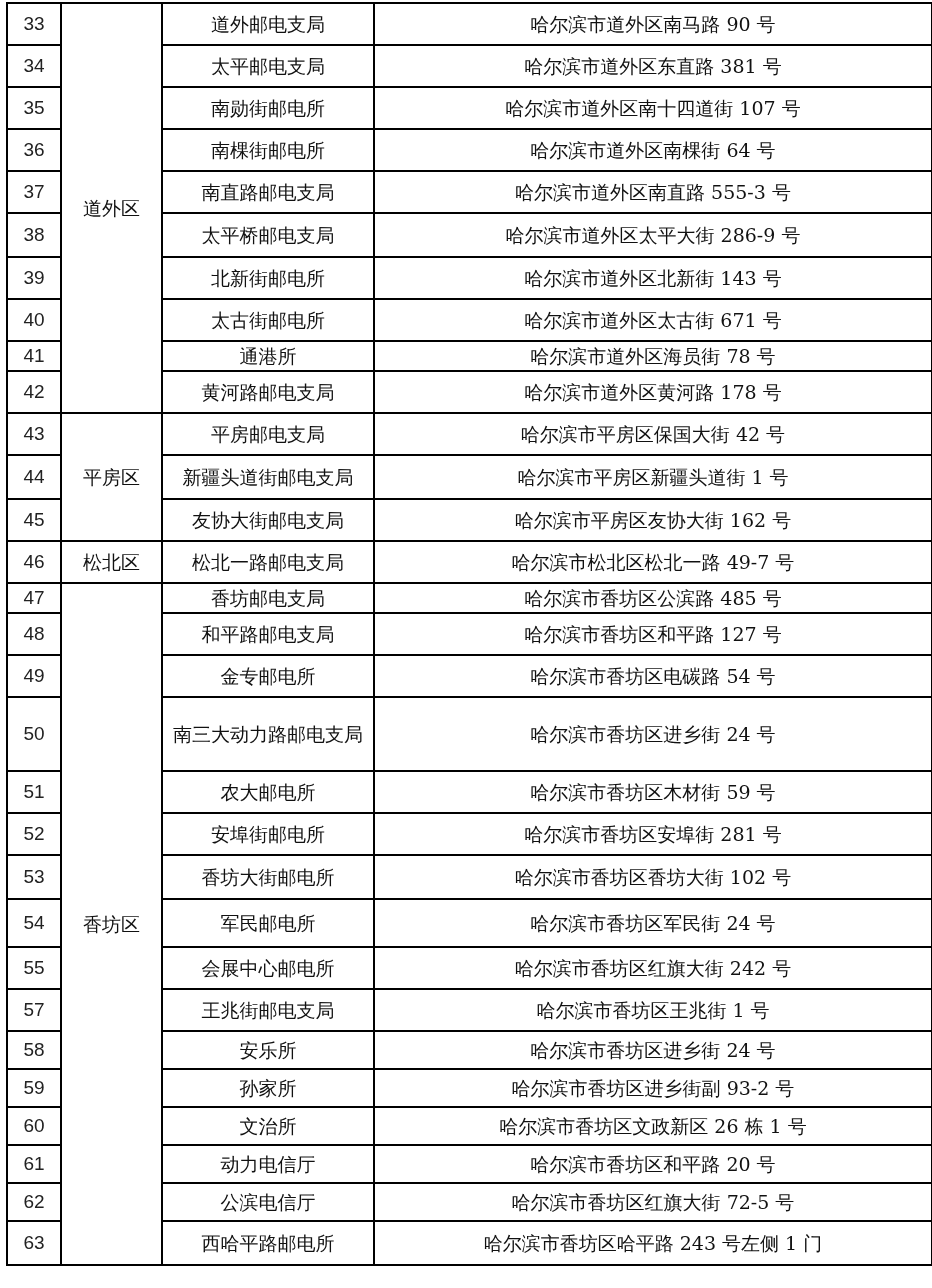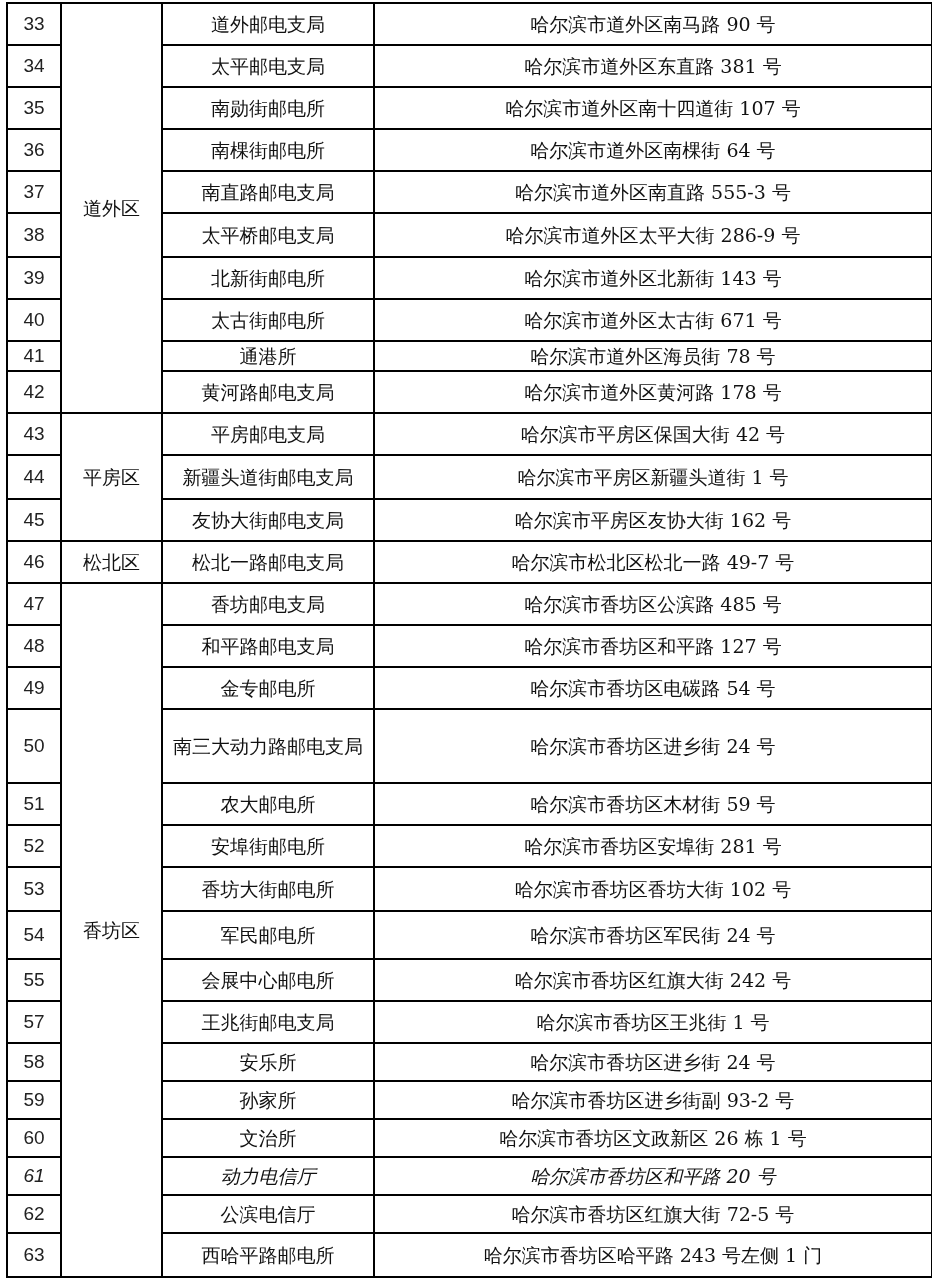--- a/index.html
+++ b/index.html
@@ -91,21 +91,21 @@
         <td class="num">45</td>
         <td class="name">友协大街邮电支局</td>
         <td class="addr">哈尔滨市平房区友协大街 162 号</td>
       </tr>
       <tr style="height: 42px;">
         <td class="num">46</td>
         <td class="district" rowspan="1">松北区</td>
         <td class="name">松北一路邮电支局</td>
         <td class="addr">哈尔滨市松北区松北一路 49-7 号</td>
       </tr>
-      <tr style="height: 42px; padding-left: 44px;">
+      <tr style="height: 30px; padding-left: 44px;">
         <td class="num">47</td>
         <td class="district" rowspan="16">香坊区</td>
         <td class="name">香坊邮电支局</td>
         <td class="addr">哈尔滨市香坊区公滨路 485 号</td>
       </tr>
       <tr style="height: 42px;">
         <td class="num">48</td>
         <td class="name">和平路邮电支局</td>
         <td class="addr">哈尔滨市香坊区和平路 127 号</td>
       </tr>
@@ -157,21 +157,21 @@
       <tr style="height: 38px;">
         <td class="num">59</td>
         <td class="name">孙家所</td>
         <td class="addr">哈尔滨市香坊区进乡街副 93-2 号</td>
       </tr>
       <tr style="height: 38px;">
         <td class="num">60</td>
         <td class="name">文治所</td>
         <td class="addr">哈尔滨市香坊区文政新区 26 栋 1 号</td>
       </tr>
-      <tr style="height: 38px; font-style: italic;">
+      <tr style="height: 38px;">
         <td class="num">61</td>
         <td class="name">动力电信厅</td>
         <td class="addr">哈尔滨市香坊区和平路 20 号</td>
       </tr>
       <tr style="height: 38px;">
         <td class="num">62</td>
         <td class="name">公滨电信厅</td>
         <td class="addr">哈尔滨市香坊区红旗大街 72-5 号</td>
       </tr>
       <tr style="height: 44px; margin-top: 17px;">

